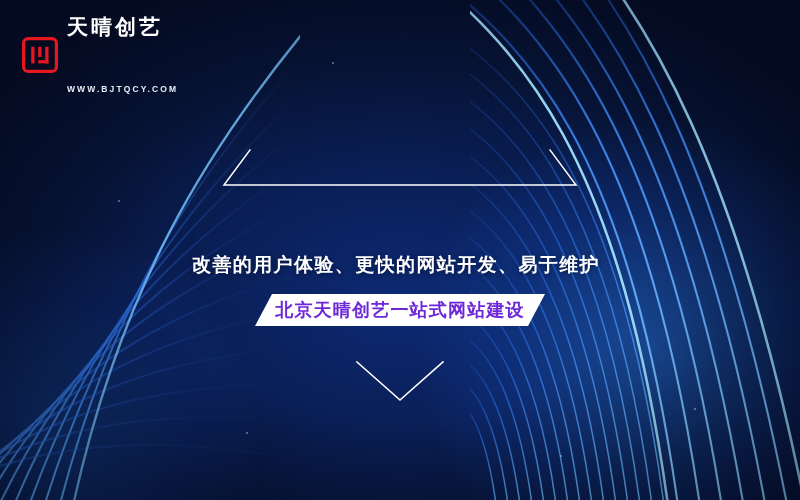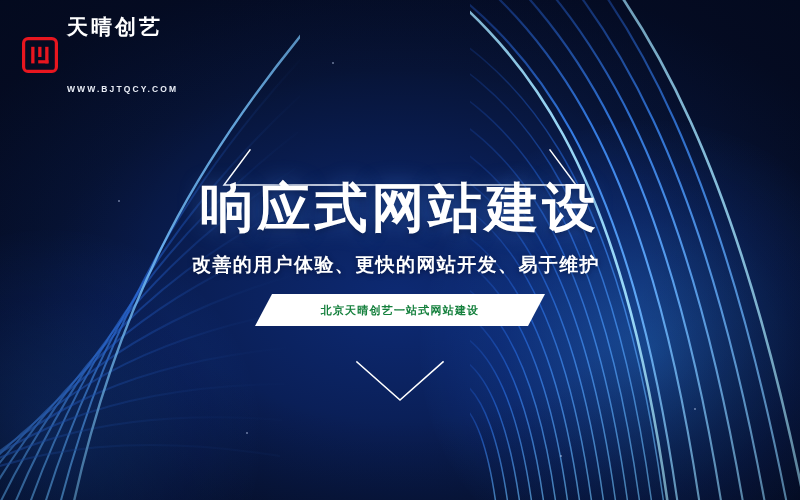--- a/index.html
+++ b/index.html
@@ -100,22 +100,22 @@
     display:flex;justify-content:center;
   }
   .ribbon{
     position:relative;
     width:290px;height:32px;
     background:#ffffff;
     clip-path:polygon(17px 0, 290px 0, 273px 32px, 0 32px);
     display:flex;align-items:center;justify-content:center;
   }
   .ribbon-label{
-    color:#15803d;
-    font-size:11px;
+    color:#6d28d9;
+    font-size:18px;
     font-weight:bold;
     letter-spacing:1.2px;
     white-space:nowrap;
   }
 
   .sparkle{position:absolute;border-radius:50%;background:#cfe2ff;opacity:.5;pointer-events:none;}
 </style>
 </head>
 <body>
 
@@ -224,21 +224,20 @@
   </div>
 
   <div class="content">
 
     <div class="bracket-top">
       <svg width="356" height="40" viewBox="0 0 356 40">
         <polyline points="28,37 2,2 354,2 328,37" fill="none" stroke="#ffffff" stroke-width="1.5" stroke-linecap="square" stroke-linejoin="miter" transform="translate(0,0) scale(1,-1) translate(0,-39)"></polyline>
       </svg>
     </div>
 
-    <div class="headline">响应式网站建设</div>
 
     <div class="subhead">改善的用户体验、更快的网站开发、易于维护</div>
 
     <div class="ribbon-wrap">
       <div class="ribbon">
         <span class="ribbon-label">北京天晴创艺一站式网站建设</span>
       </div>
     </div>
 
     <div class="bracket-bottom">

